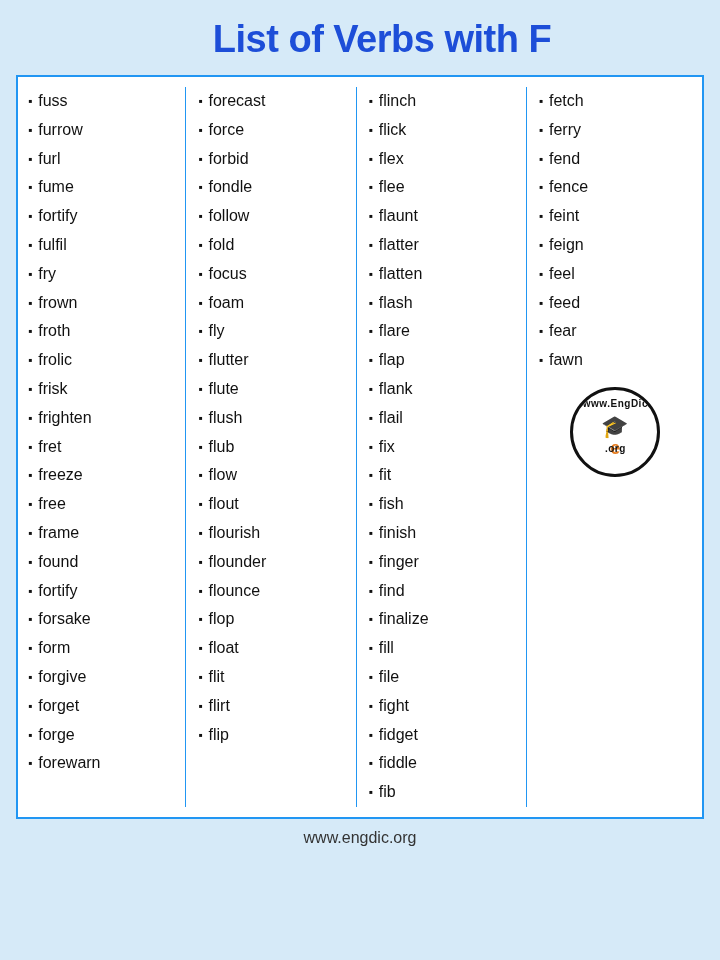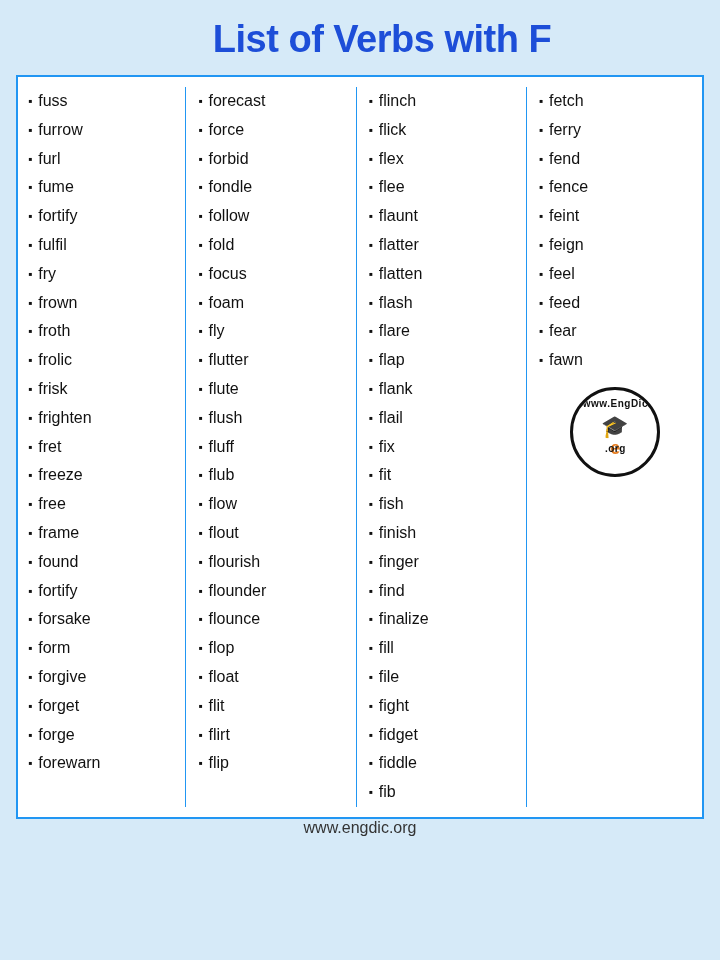--- a/index.html
+++ b/index.html
@@ -105,20 +105,21 @@
       font-size: 10px;
       font-weight: bold;
       color: #111;
       letter-spacing: 0.5px;
       position: absolute;
       bottom: 20px;
       text-align: center;
       width: 100%;
     }
     .footer {
+      margin-top: 10px;
       font-size: 16px;
       color: #333;
       text-align: center;
     }
   </style>
 </head>
 <body>
 
 <h1>List of Verbs with F</h1>
 
@@ -160,21 +161,20 @@
           <li>forbid</li>
           <li>fondle</li>
           <li>follow</li>
           <li>fold</li>
           <li>focus</li>
           <li>foam</li>
           <li>fly</li>
           <li>flutter</li>
           <li>flute</li>
           <li>flush</li>
-          <li>fluff</li>
           <li>flub</li>
           <li>flow</li>
           <li>flout</li>
           <li>flourish</li>
           <li>flounder</li>
           <li>flounce</li>
           <li>flop</li>
           <li>float</li>
           <li>flit</li>
           <li>flirt</li>

